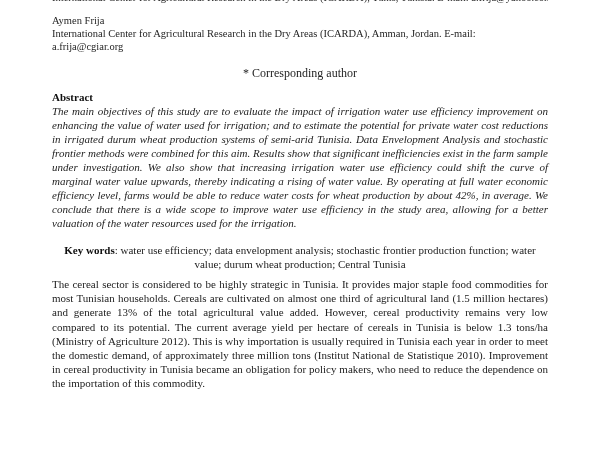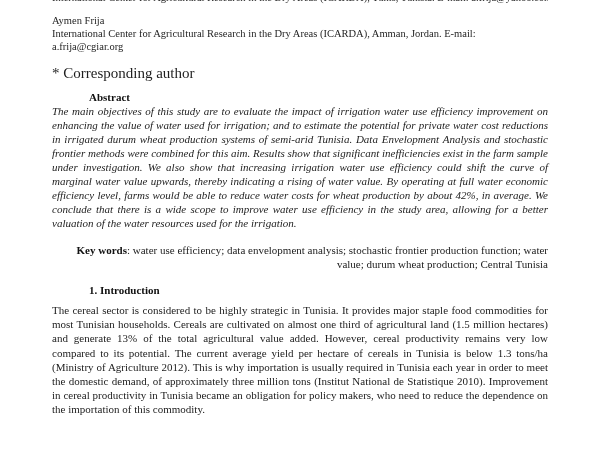--- a/index.html
+++ b/index.html
@@ -39,47 +39,47 @@
     margin-top: 9px;
     font-size: 10.5px;
     line-height: 13px;
   }
   .author-affiliation {
     font-size: 10.5px;
     line-height: 13px;
   }
   .corresponding {
     margin-top: 14px;
-    font-size: 15px;
+    font-size: 12px;
     line-height: 13px;
+    text-align: center;
   }
 
   .heading {
     font-size: 11px;
     line-height: 13px;
     font-weight: bold;
     color: #111;
-    margin-left: 37px;
   }
   .heading-abstract { margin-top: 11px; }
   .heading-intro   { margin-top: 13px; }
 
   .abstract-text {
     font-size: 11px;
     line-height: 14px;
     font-style: italic;
     text-align: justify;
     color: #222;
   }
 
   .keywords {
     margin-top: 13px;
     font-size: 11px;
     line-height: 14px;
-    text-align: right;
+    text-align: center;
     color: #222;
   }
   .kw-label { font-weight: bold; color: #111; }
 
   .body-text {
     margin-top: 6px;
     font-size: 11px;
     line-height: 14.2px;
     text-align: justify;
     color: #222;
@@ -99,17 +99,16 @@
   <p class="author-affiliation">International Center for Agricultural Research in the Dry Areas (ICARDA), Amman, Jordan. E-mail: a.frija@cgiar.org</p>
 
   <p class="corresponding">* Corresponding author</p>
 
   <h2 class="heading heading-abstract">Abstract</h2>
 
   <p class="abstract-text">The main objectives of this study are to evaluate the impact of irrigation water use efficiency improvement on enhancing the value of water used for irrigation; and to estimate the potential for private water cost reductions in irrigated durum wheat production systems of semi-arid Tunisia. Data Envelopment Analysis and stochastic frontier methods were combined for this aim. Results show that significant inefficiencies exist in the farm sample under investigation. We also show that increasing irrigation water use efficiency could shift the curve of marginal water value upwards, thereby indicating a rising of water value. By operating at full water economic efficiency level, farms would be able to reduce water costs for wheat production by about 42%, in average. We conclude that there is a wide scope to improve water use efficiency in the study area, allowing for a better valuation of the water resources used for the irrigation.</p>
 
   <p class="keywords"><span class="kw-label">Key words</span><span>: water use efficiency; data envelopment analysis; stochastic frontier production function; water value; durum wheat production; Central Tunisia</span></p>
 
-  <h2 class="heading heading-intro">1. Introduction</h2>
 
   <p class="body-text">The cereal sector is considered to be highly strategic in Tunisia. It provides major staple food commodities for most Tunisian households. Cereals are cultivated on almost one third of agricultural land (1.5 million hectares) and generate 13% of the total agricultural value added. However, cereal productivity remains very low compared to its potential. The current average yield per hectare of cereals in Tunisia is below 1.3 tons/ha (Ministry of Agriculture 2012). This is why importation is usually required in Tunisia each year in order to meet the domestic demand, of approximately three million tons (Institut National de Statistique 2010). Improvement in cereal productivity in Tunisia became an obligation for policy makers, who need to reduce the dependence on the importation of this commodity.</p>
 
 </div>
 
 </body></html>

